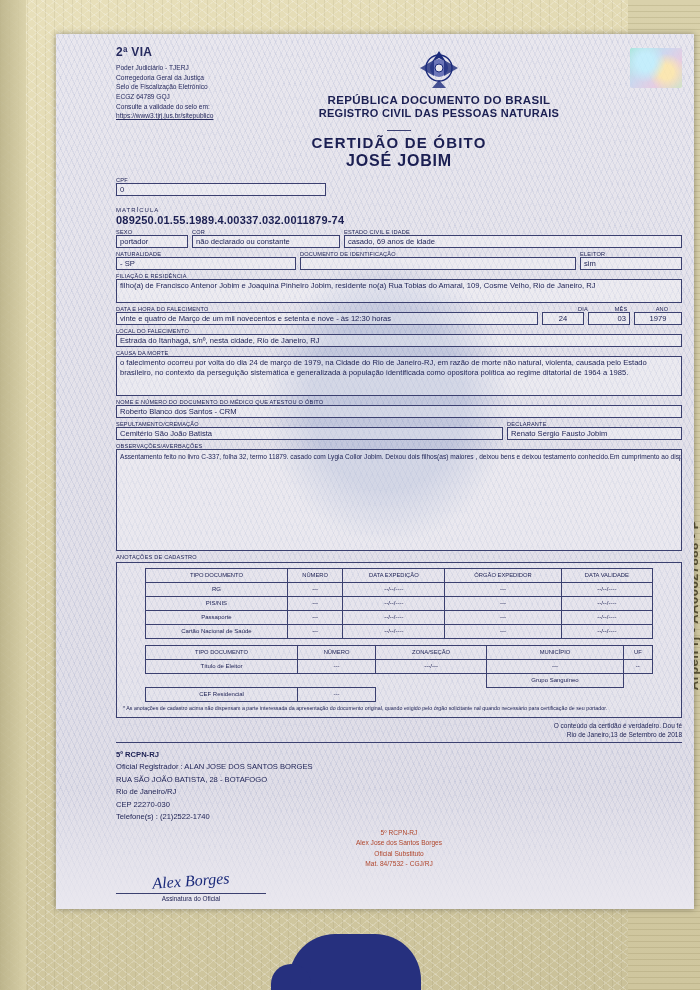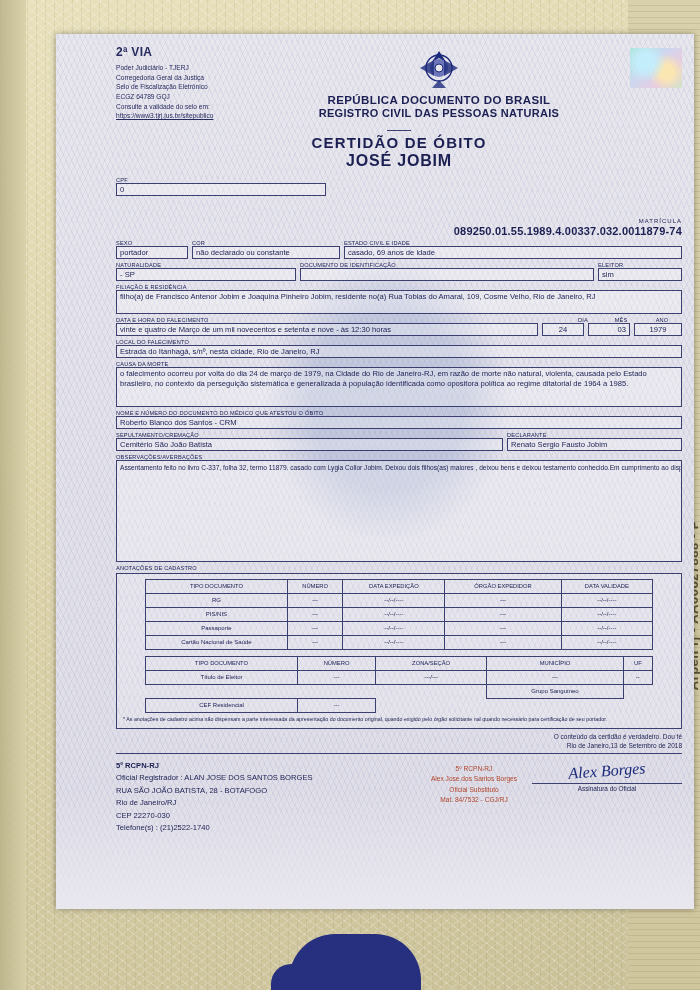--- a/index.html
+++ b/index.html
@@ -89,38 +89,38 @@
 
   
   .lbl{font-size:5.6px;letter-spacing:.2px;color:#1b1f52;text-transform:uppercase;}
   .box{
     border:.6px solid #3b4070;background:rgba(255,255,255,.28);
     height:11px;line-height:11px;padding:0 3px;font-size:7.6px;overflow:hidden;white-space:nowrap;
   }
   .box.tall{height:auto;min-height:11px;white-space:normal;line-height:10px;padding:1px 3px;}
   .row{display:flex;gap:4px;}
   .sec{margin-top:3px;}
-  .mat{text-align:right;margin-top:22px;}
+  .mat{text-align:left;margin-top:11px;}
   .mat .lbl{font-size:6px;letter-spacing:1px;}
   .mat .val{font-size:11px;font-weight:bold;letter-spacing:.2px;margin-top:1px;}
   .cpf-wrap{margin-top:7px;width:210px;}
   .obs{font-size:6.6px;line-height:1.5;text-align:justify;padding:2px 3px;}
 
   
   table{border-collapse:collapse;width:100%;font-size:6px;}
   table td,table th{border:.5px solid #3b4070;height:11px;text-align:center;font-weight:normal;color:#1b1f52;}
   th{font-size:5.8px;}
   .tbl-wrap{border:.6px solid #3b4070;padding:5px 6px;margin-top:2px;background:rgba(255,255,255,.18);}
   .tbl-wrap table{width:92%;margin:0 auto;}
   .note{font-size:5.3px;margin-top:3px;line-height:1.4;}
   .valid{text-align:right;font-size:6.5px;margin-top:4px;}
   .valid .l2{margin-top:2px;}
 
   
-  .footer{display:flex;margin-top:6px;padding-bottom:10px;}
+  .footer{display:flex;margin-top:6px;padding-bottom:10px;flex-direction:column;}
   .foot-left{width:300px;font-size:7.6px;line-height:1.65;}
   .foot-left .h{font-weight:bold;}
   .foot-mid{flex:1;text-align:center;color:#b0462c;font-size:6.6px;line-height:1.6;padding-top:4px;}
   .foot-right{width:150px;text-align:center;padding-top:2px;}
   .sig{font-family:"Liberation Serif", serif;font-style:italic;font-size:16px;color:#1b2a7a;transform:rotate(-4deg);}
   .sig-label{font-size:6.4px;border-top:.6px solid #3b4070;margin-top:3px;padding-top:1px;}
   .hr{height:.6px;background:#3b4070;margin-top:4px;}
 
   
   .blob{
@@ -206,21 +206,21 @@
 
     <div class="sec row">
       <div style="width:180px">
         <div class="lbl">NATURALIDADE</div>
         <div class="box">- SP</div>
       </div>
       <div style="flex:1">
         <div class="lbl">DOCUMENTO DE IDENTIFICAÇÃO</div>
         <div class="box"></div>
       </div>
-      <div style="width:84px">
+      <div style="width:102px">
         <div class="lbl">ELEITOR</div>
         <div class="box">sim</div>
       </div>
     </div>
 
     <div class="sec">
       <div class="lbl">FILIAÇÃO E RESIDÊNCIA</div>
       <div class="box tall" style="height:20px">filho(a) de Francisco Antenor Jobim e Joaquina Pinheiro Jobim, residente no(a) Rua Tobias do Amaral, 109, Cosme Velho, Rio de Janeiro, RJ</div>
     </div>
 

